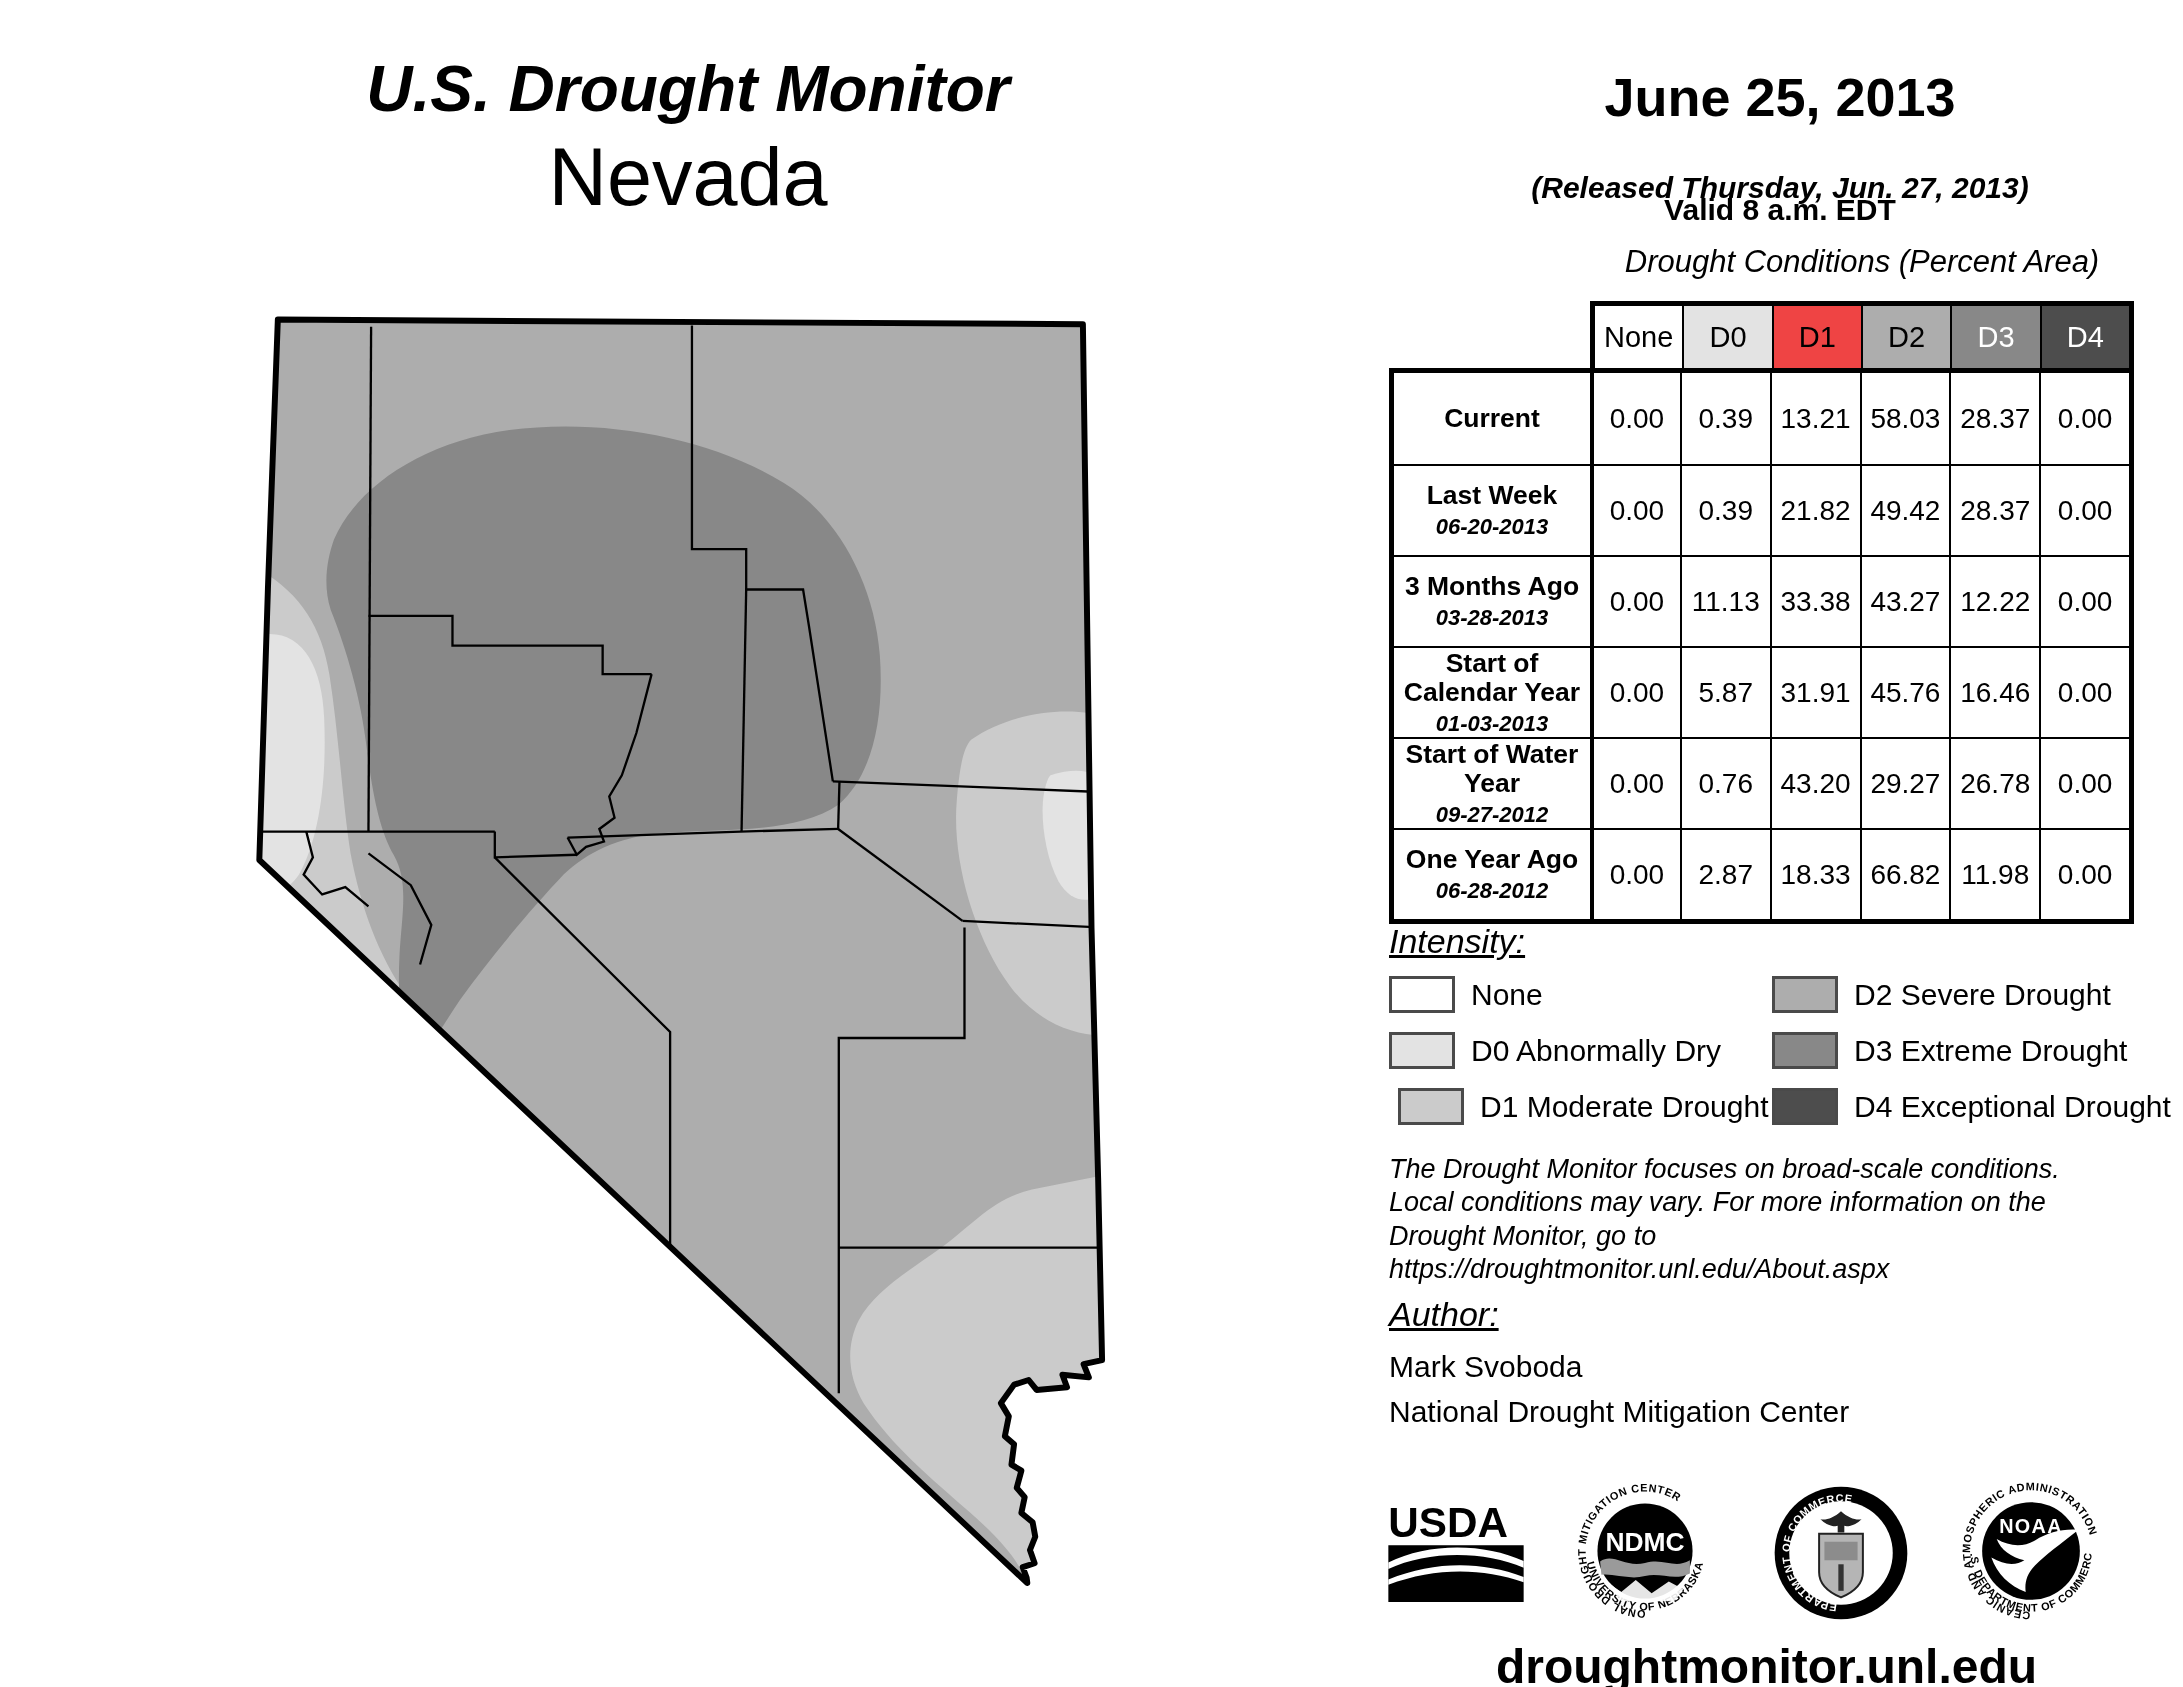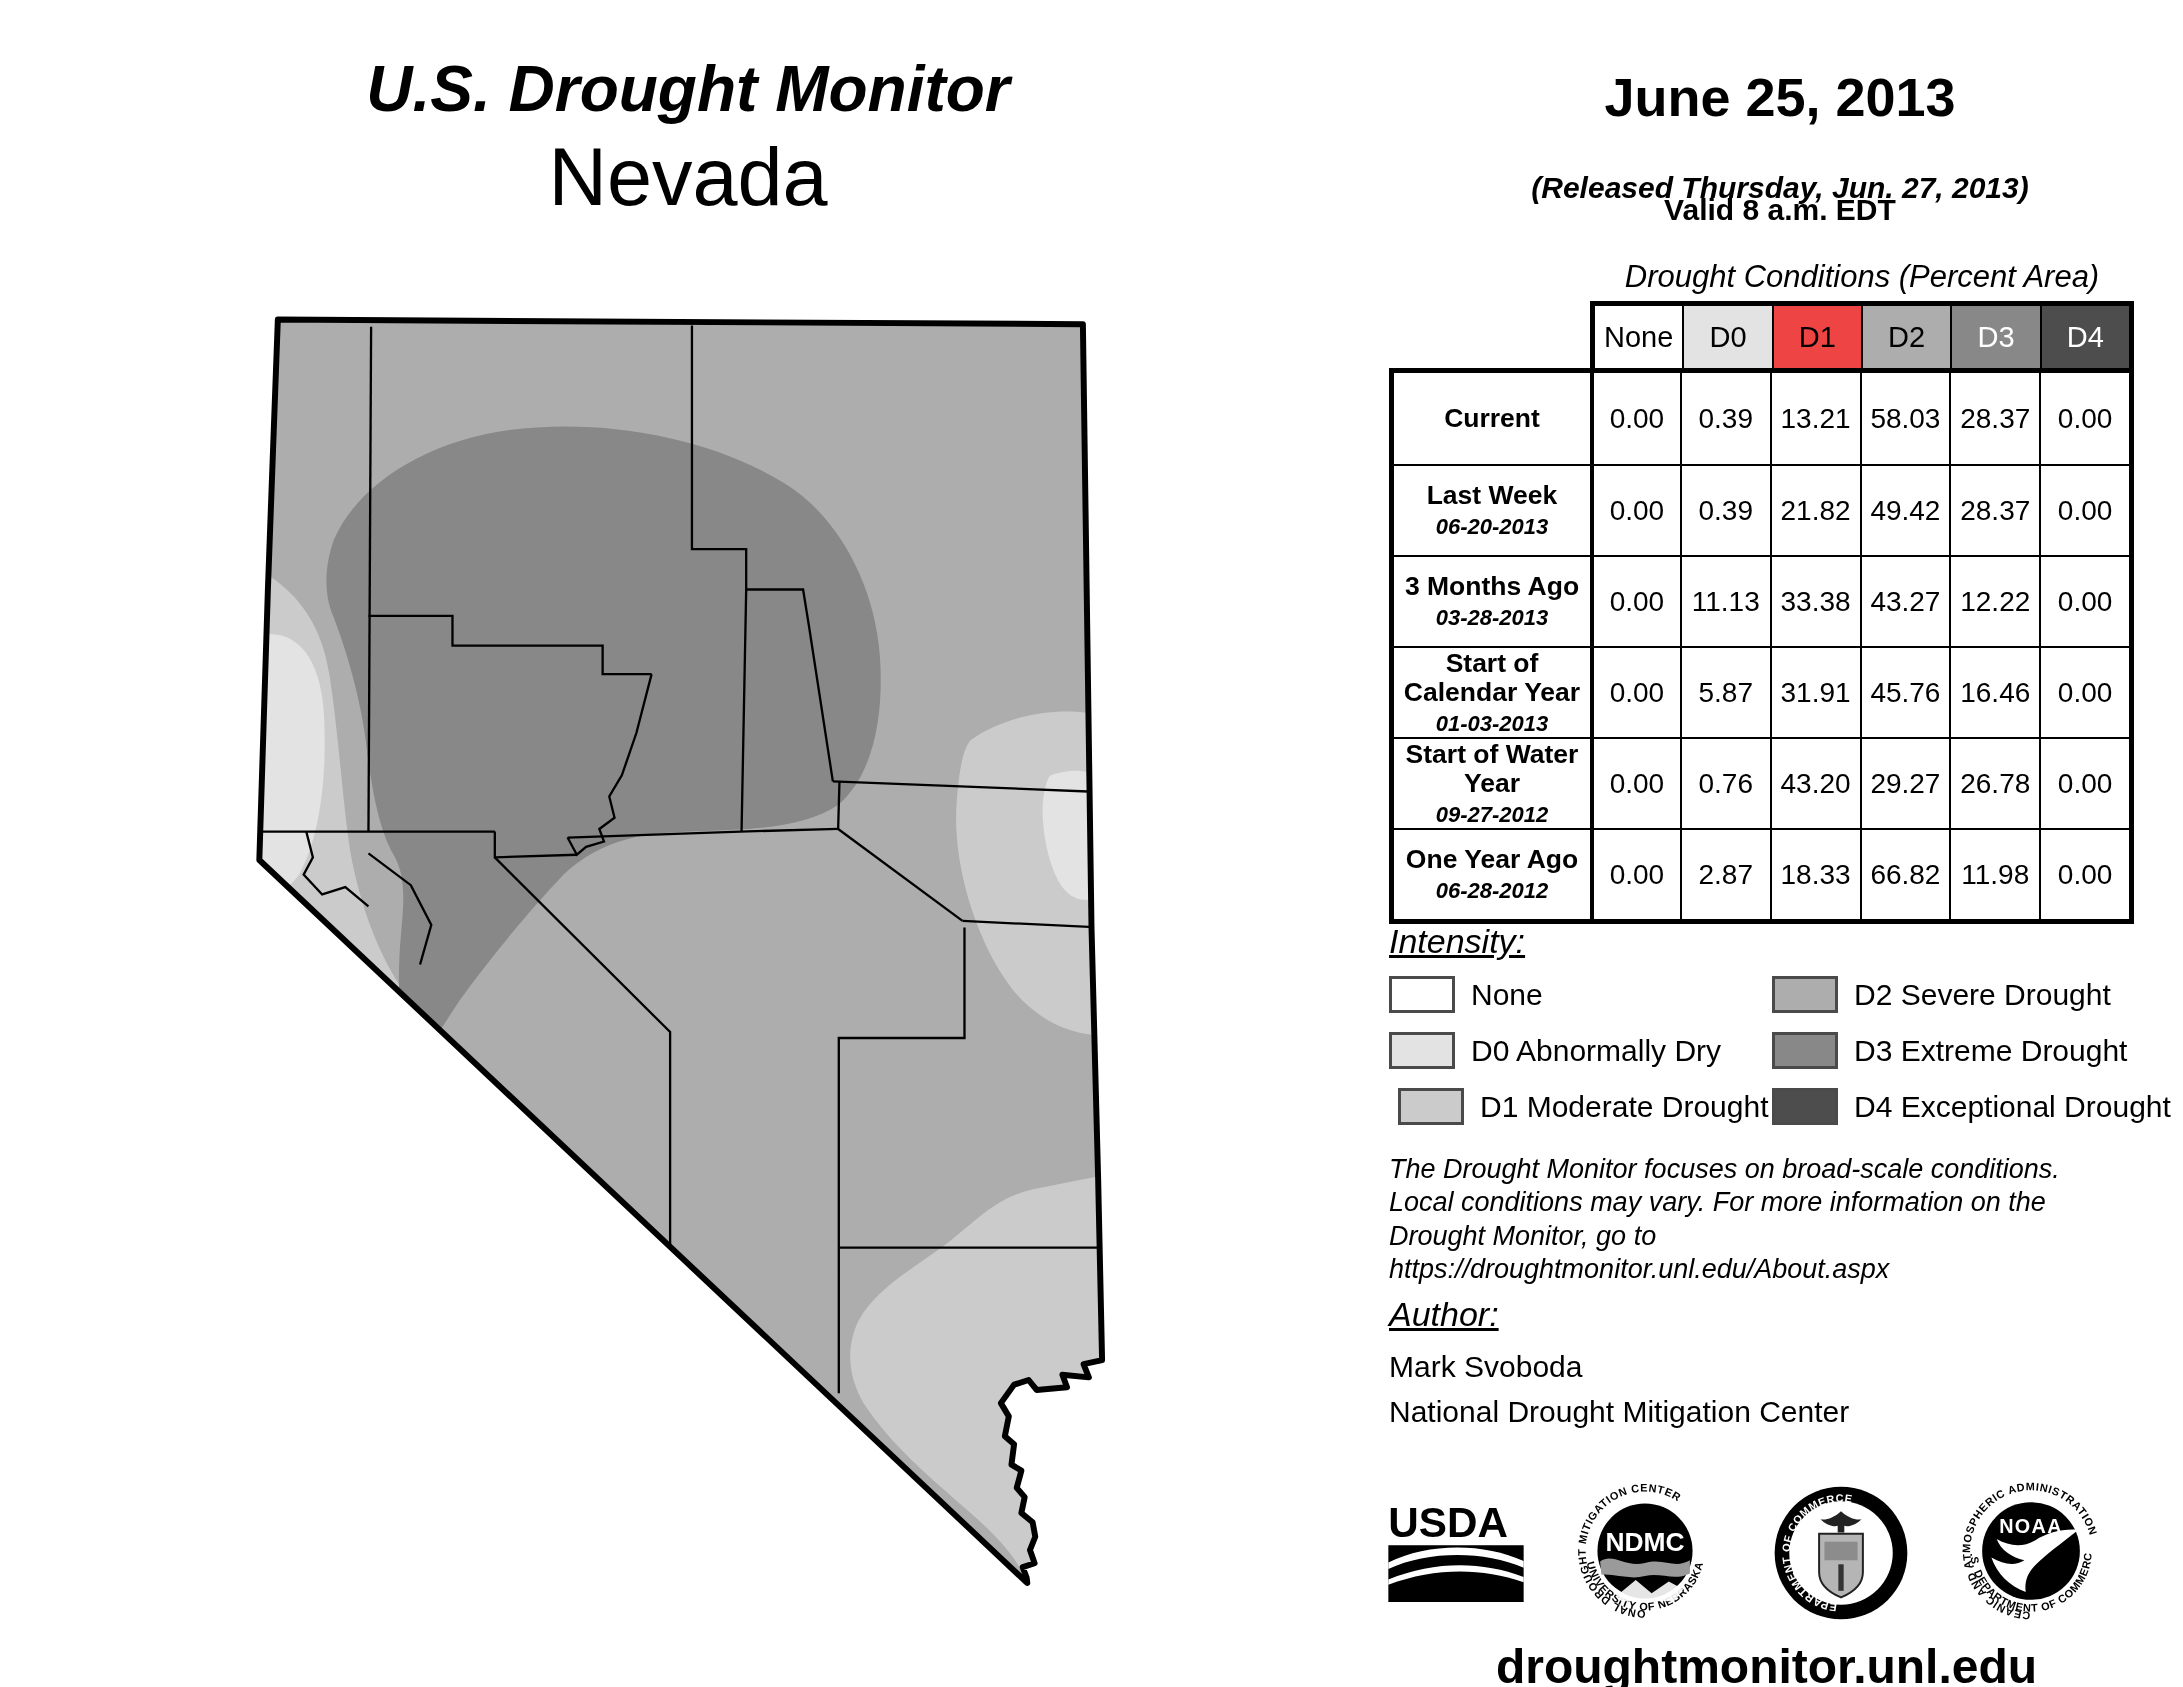--- a/index.html
+++ b/index.html
@@ -5,21 +5,21 @@
   html,body{margin:0;padding:0;background:#fff;}
   body{width:2183px;height:1687px;overflow:hidden;font-family:"Liberation Sans", sans-serif;color:#000;}
   .canvas{position:relative;width:2183px;height:1687px;background:#ffffff;}
   .abs{position:absolute;}
   .ctr{text-align:center;}
   .title-main{left:238px;top:52px;width:900px;font-size:64px;font-weight:bold;font-style:italic;}
   .title-state{left:238px;top:131px;width:900px;font-size:81px;font-weight:normal;}
   .date-main{left:1416px;top:66px;width:728px;font-size:54px;font-weight:bold;}
   .date-released{left:1416px;top:144px;width:728px;font-size:30px;font-weight:bold;font-style:italic;margin-top:27px;}
   .date-valid{left:1416px;top:193px;width:728px;font-size:30px;font-weight:bold;}
-  .tbl-title{left:1590px;top:259px;width:544px;font-size:31px;font-style:italic;}
+  .tbl-title{left:1590px;top:244px;width:544px;font-size:31px;font-style:italic;}
   
   .tbl-head{left:1590px;top:301px;width:544px;height:67px;display:flex;border:5.3px solid #000;border-bottom:none;box-sizing:border-box;background:#fff;}
   .tbl-head .hcell{flex:1;display:flex;align-items:center;justify-content:center;font-size:29px;border-left:2px solid #000;box-sizing:border-box;}
   .tbl-head .hcell:first-child{border-left:none;}
   .hcell.light{color:#000;}
   .hcell.dark{color:#fff;}
   
   .tbl-body{left:1389px;top:368px;width:745px;height:556px;border:5.3px solid #000;box-sizing:border-box;display:grid;grid-template-columns:196px repeat(6,1fr);grid-template-rows:repeat(6,1fr);background:#fff;}
   .tbl-body .cell{display:flex;flex-direction:column;align-items:center;justify-content:center;border-left:2px solid #000;border-top:2.6px solid #000;box-sizing:border-box;font-size:28px;}
   .tbl-body .cell.rowlabel{border-left:none;font-weight:bold;font-size:26.5px;line-height:1.12;text-align:center;padding:0 4px;}

